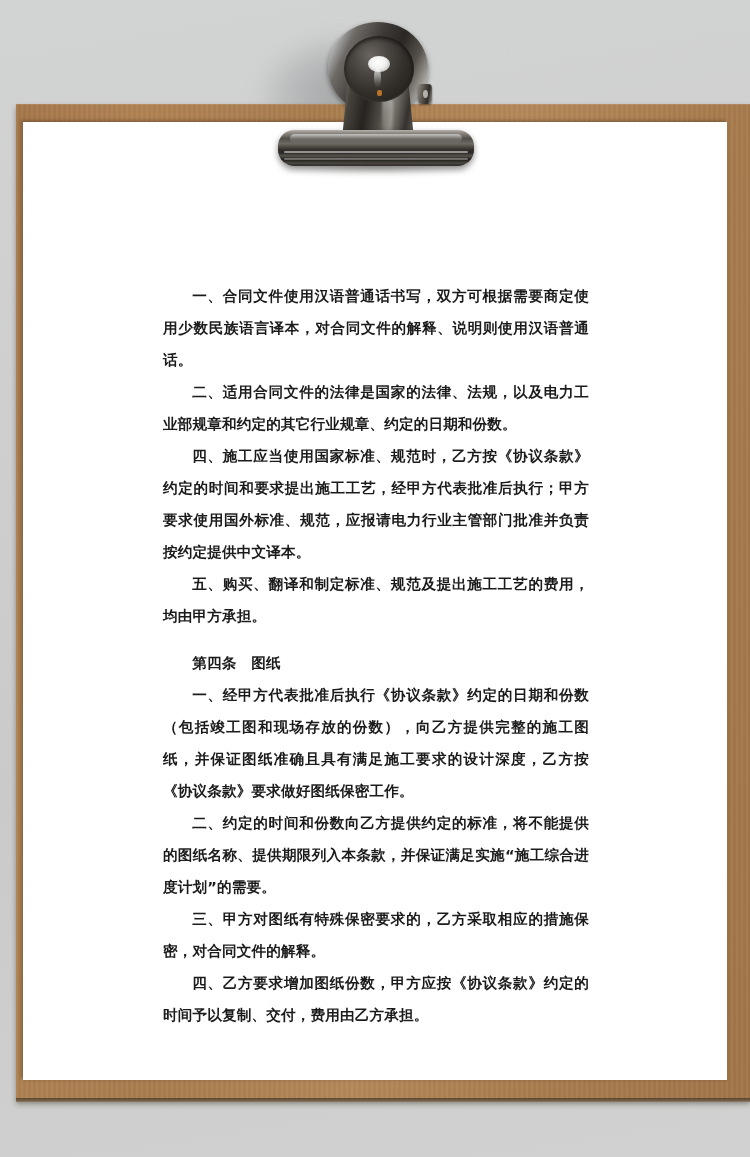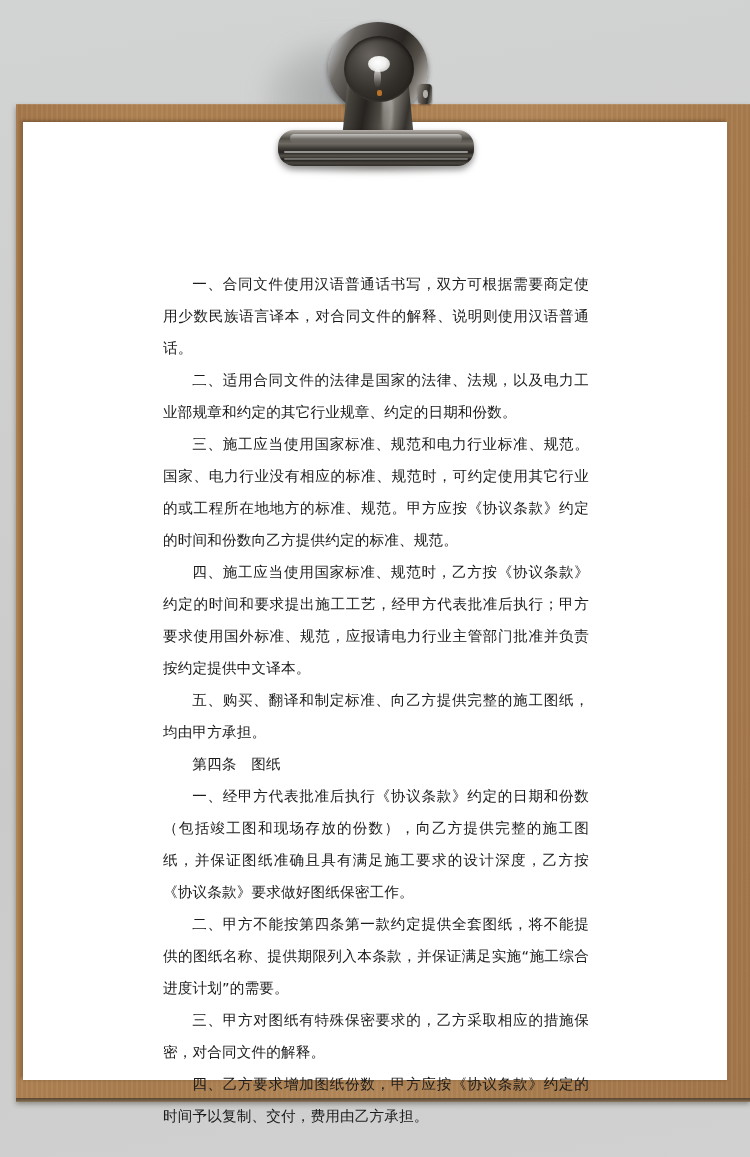--- a/index.html
+++ b/index.html
@@ -90,37 +90,39 @@
     height: 958px;
     background: #ffffff;
     box-shadow: -2px -2px 3px rgba(70,50,30,0.38),
                  1px 1px 2px rgba(90,70,45,0.16);
   }
 
   
   #doc-body {
     position: absolute;
     left: 140px;     
-    top: 146px;      
+    top: 158px;      
     width: 426px;
+    font-weight: bold;
   }
   .para {
     margin: 0;
     font-size: 14.6px;
     line-height: 32px;
     color: #1b1b1b;
     text-align: justify;
     text-justify: inter-ideograph;
     letter-spacing: 0.15px;
     font-family: "DejaVu Sans", "Liberation Sans", sans-serif;
     text-indent: 2em;
     white-space: normal;
   }
   .para.heading {
     text-indent: 2em;
+    margin-top: 15px;
   }
 
   
   #clip {
     position: absolute;
     left: 278px;
     top: 22px;
     width: 196px;
     height: 148px;
   }
@@ -319,26 +321,25 @@
 
   <div id="clip-wall-shadow"></div>
 
   <div id="clipboard"></div>
   <div id="clipboard-bottom-edge"></div>
 
   <div id="paper">
     <div id="doc-body">
         <p class="para">一、合同文件使用汉语普通话书写，双方可根据需要商定使用少数民族语言译本，对合同文件的解释、说明则使用汉语普通话。</p>
         <p class="para">二、适用合同文件的法律是国家的法律、法规，以及电力工业部规章和约定的其它行业规章、约定的日期和份数。</p>
-        <p class="para">三、施工应当使用国家标准、规范和电力行业标准、规范。国家、电力行业没有相应的标准、规范时，可约定使用其它行业的或工程所在地地方的标准、规范。甲方应按《协议条款》约定的时间和份数向乙方提供约定的标准、规范。</p>
         <p class="para">四、施工应当使用国家标准、规范时，乙方按《协议条款》约定的时间和要求提出施工工艺，经甲方代表批准后执行；甲方要求使用国外标准、规范，应报请电力行业主管部门批准并负责按约定提供中文译本。</p>
-        <p class="para">五、购买、翻译和制定标准、向乙方提供完整的施工图纸，均由甲方承担。</p>
+        <p class="para">五、购买、翻译和制定标准、规范及提出施工工艺的费用，均由甲方承担。</p>
         <p class="para heading">第四条　图纸</p>
         <p class="para">一、经甲方代表批准后执行《协议条款》约定的日期和份数（包括竣工图和现场存放的份数），向乙方提供完整的施工图纸，并保证图纸准确且具有满足施工要求的设计深度，乙方按《协议条款》要求做好图纸保密工作。</p>
-        <p class="para">二、甲方不能按第四条第一款约定提供全套图纸，将不能提供的图纸名称、提供期限列入本条款，并保证满足实施“施工综合进度计划”的需要。</p>
+        <p class="para">二、约定的时间和份数向乙方提供约定的标准，将不能提供的图纸名称、提供期限列入本条款，并保证满足实施“施工综合进度计划”的需要。</p>
         <p class="para">三、甲方对图纸有特殊保密要求的，乙方采取相应的措施保密，对合同文件的解释。</p>
         <p class="para">四、乙方要求增加图纸份数，甲方应按《协议条款》约定的时间予以复制、交付，费用由乙方承担。</p>
       </div>
   </div>
 
   <div id="clip">
     <div id="clip-disc-outer"></div>
     <div id="clip-neck"></div>
     <div id="clip-neck-gloss"></div>
     <div id="clip-disc-inner"></div>

